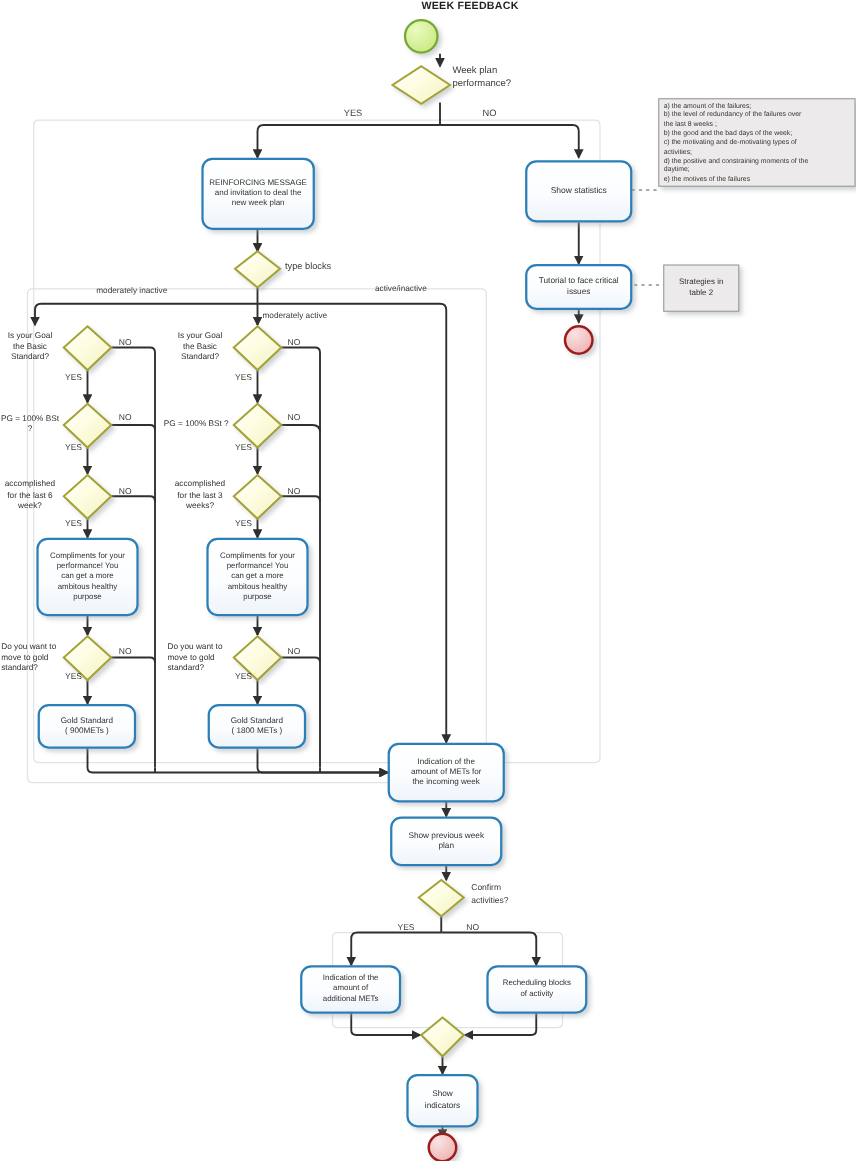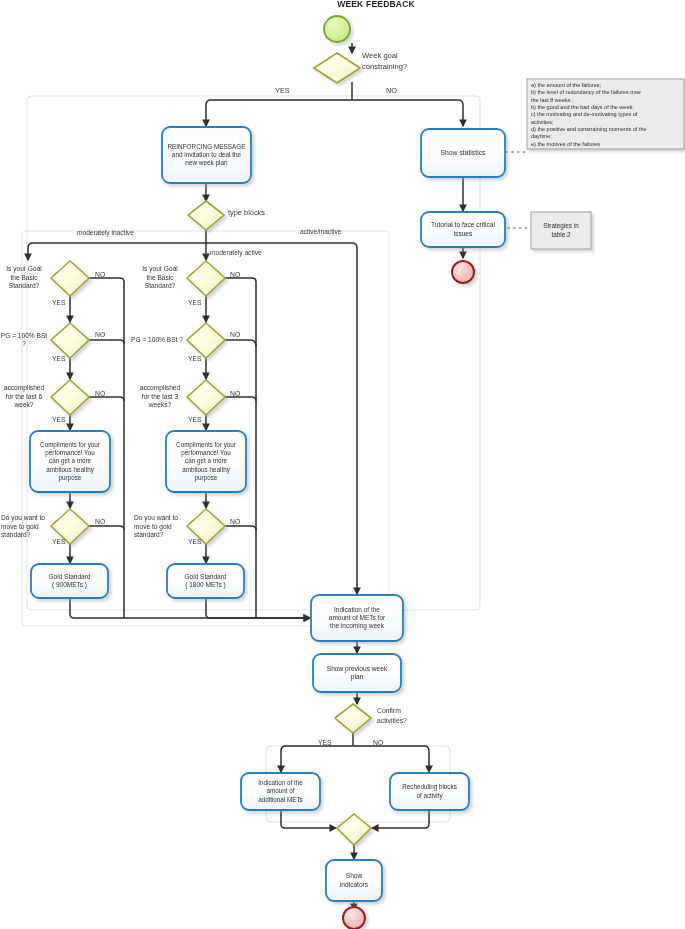--- a/index.html
+++ b/index.html
@@ -167,22 +167,22 @@
     <polygon points="354,814 371,828 354,845 337,828" fill="url(#gDia)" stroke="#a3a232" stroke-width="1.6" filter="url(#shad)"></polygon>
     <rect x="326" y="860" width="56" height="41" rx="8" ry="8" fill="url(#gProc)" stroke="#2a7fb8" stroke-width="1.8" filter="url(#shad)"></rect>
     <circle cx="354" cy="918" r="11" fill="url(#gEnd)" stroke="#9c1d1d" stroke-width="2" filter="url(#shad)"></circle>
 
     <rect x="527" y="79" width="157" height="70" fill="#eceaea" stroke="#9b9b9b" stroke-width="0.9" filter="url(#shad)"></rect>
     <rect x="531" y="212" width="60" height="37" fill="#eceaea" stroke="#9b9b9b" stroke-width="0.9" filter="url(#shad)"></rect>
   </svg>
 
   <div class="title" style="left:306px;top:-1px;width:140px;text-align:center;font-size:8.5px;">WEEK FEEDBACK</div>
 
-  <div class="lblw" style="left:362px;top:51px;font-size:7.6px;">Week goal</div>
-  <div class="lblw" style="left:362px;top:62px;font-size:7.6px;">constraining?</div>
+  <div class="lblw" style="left:362px;top:51px;font-size:7.6px;">Week plan</div>
+  <div class="lblw" style="left:362px;top:62px;font-size:7.6px;">performance?</div>
 
   <div class="lbl" style="left:275px;top:86px;font-size:7.4px;">YES</div>
   <div class="lbl" style="left:386px;top:86px;font-size:7.4px;">NO</div>
 
   <div class="nodetext" style="left:162px;top:127px;width:89px;height:56px;font-size:6.4px;flex-direction:column;">
     <span>REINFORCING MESSAGE</span>
     <span>and invitation to deal the</span>
     <span>new week plan</span>
   </div>
 

